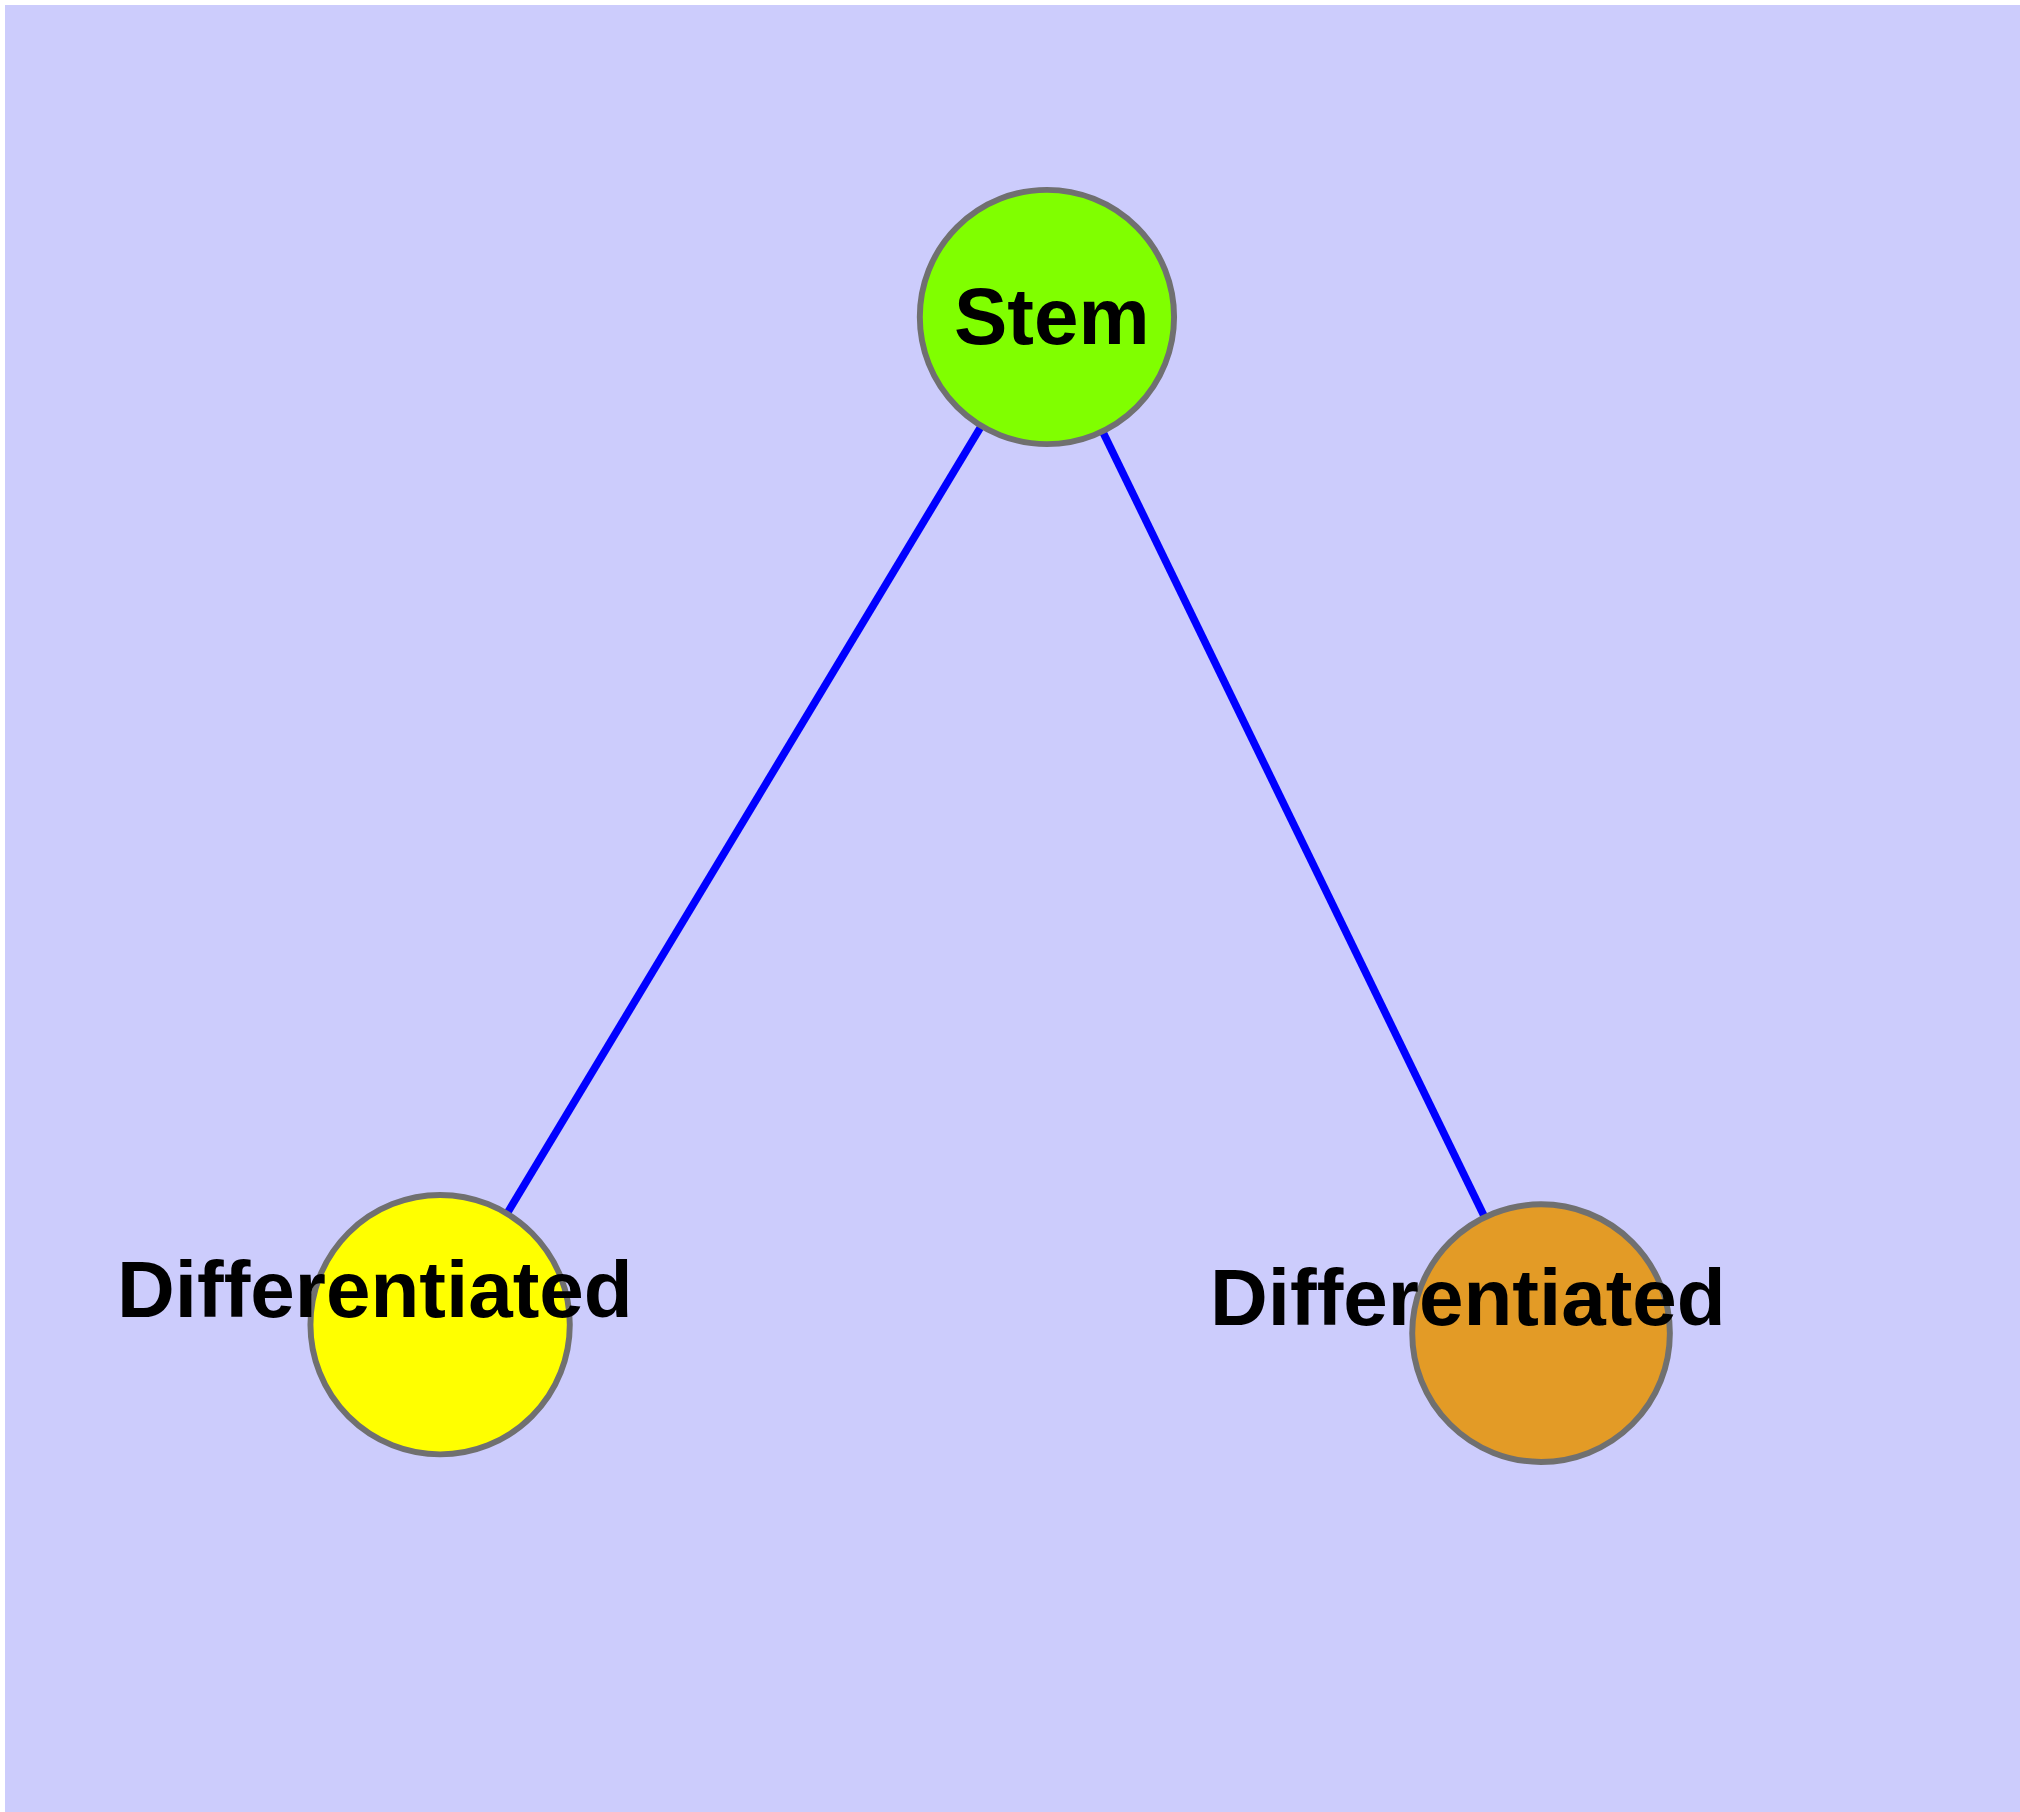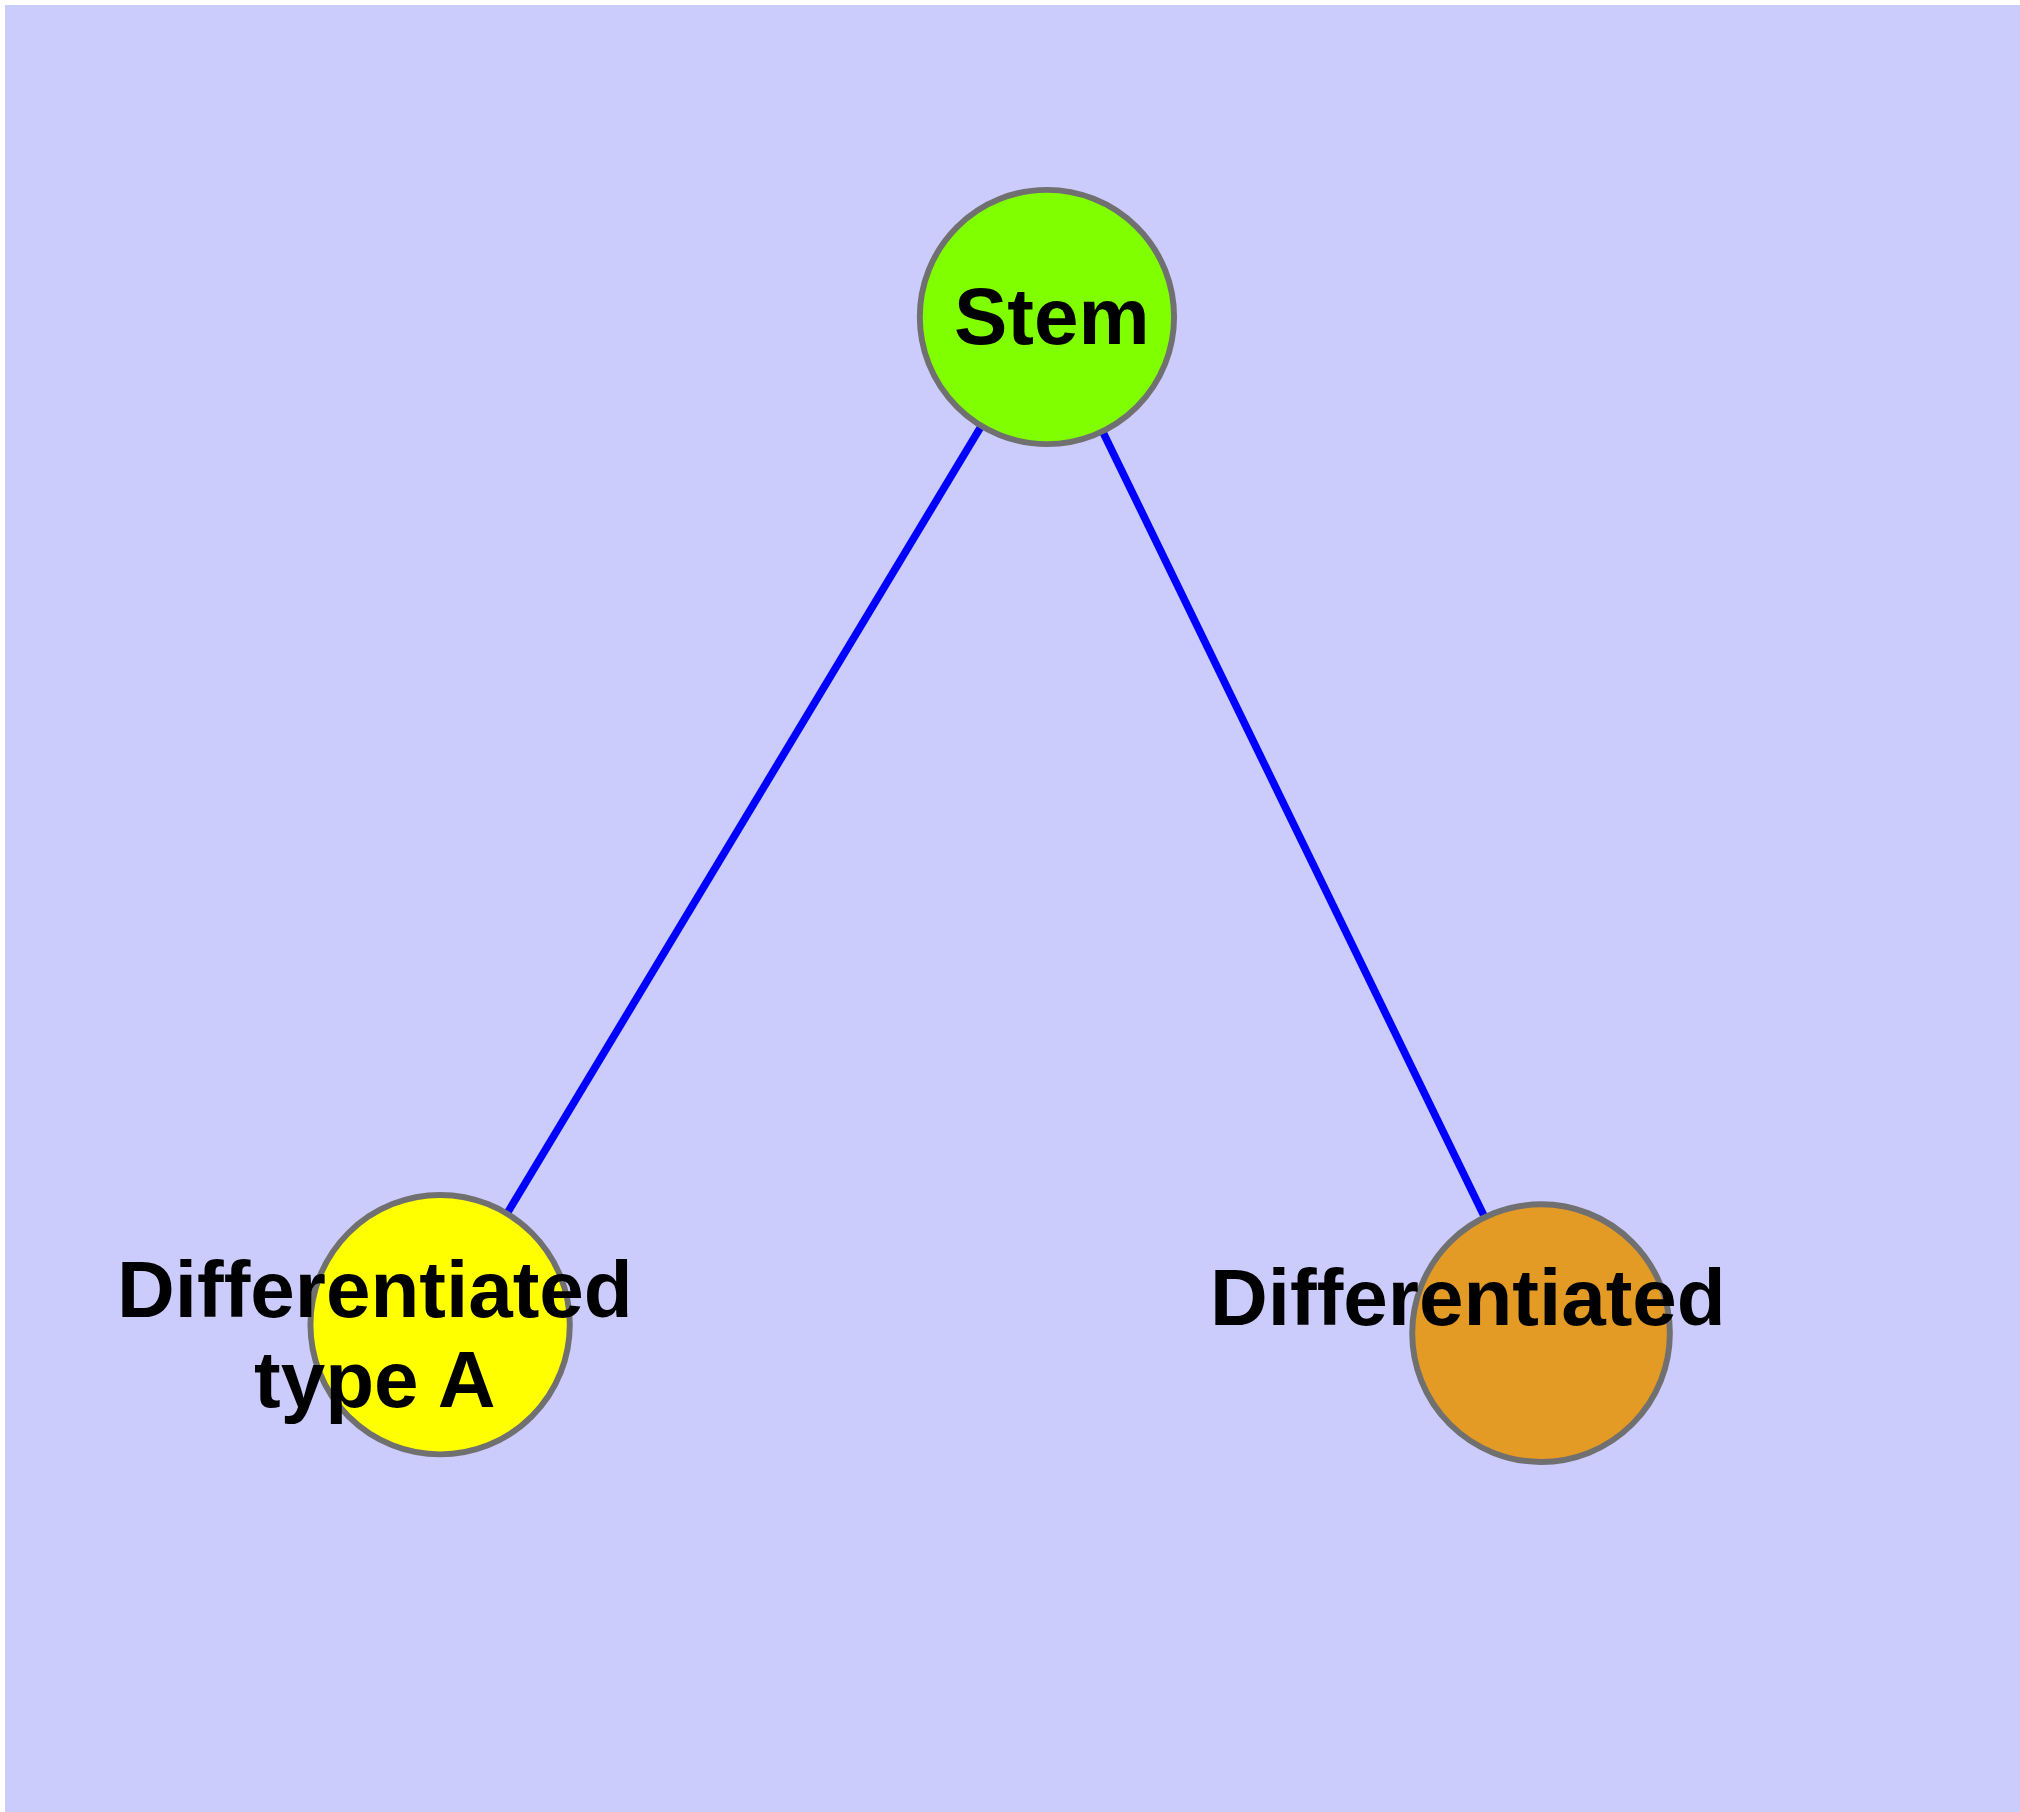--- a/index.html
+++ b/index.html
@@ -59,20 +59,19 @@
         <circle cx="1818" cy="1573" r="152" fill="#e39b26" stroke="#707070" stroke-width="7"></circle>
       </g>
   </svg>
 
   <div id="labels-layer">
       <div class="node-label" style="font-size: 80px; left: 954px; top: 272px;">
         <span class="label-line">Stem</span>
       </div>
       <div class="node-label" style="font-size: 80px; left: 117px; top: 1245px;">
         <span class="label-line">Differentiated</span>
-        <span class="label-line">type A</span>
       </div>
       <div class="node-label" style="font-size: 80px; left: 1210px; top: 1253px;">
         <span class="label-line">Differentiated</span>
       </div>
     </div>
 </div>
 
 
 </body></html>

